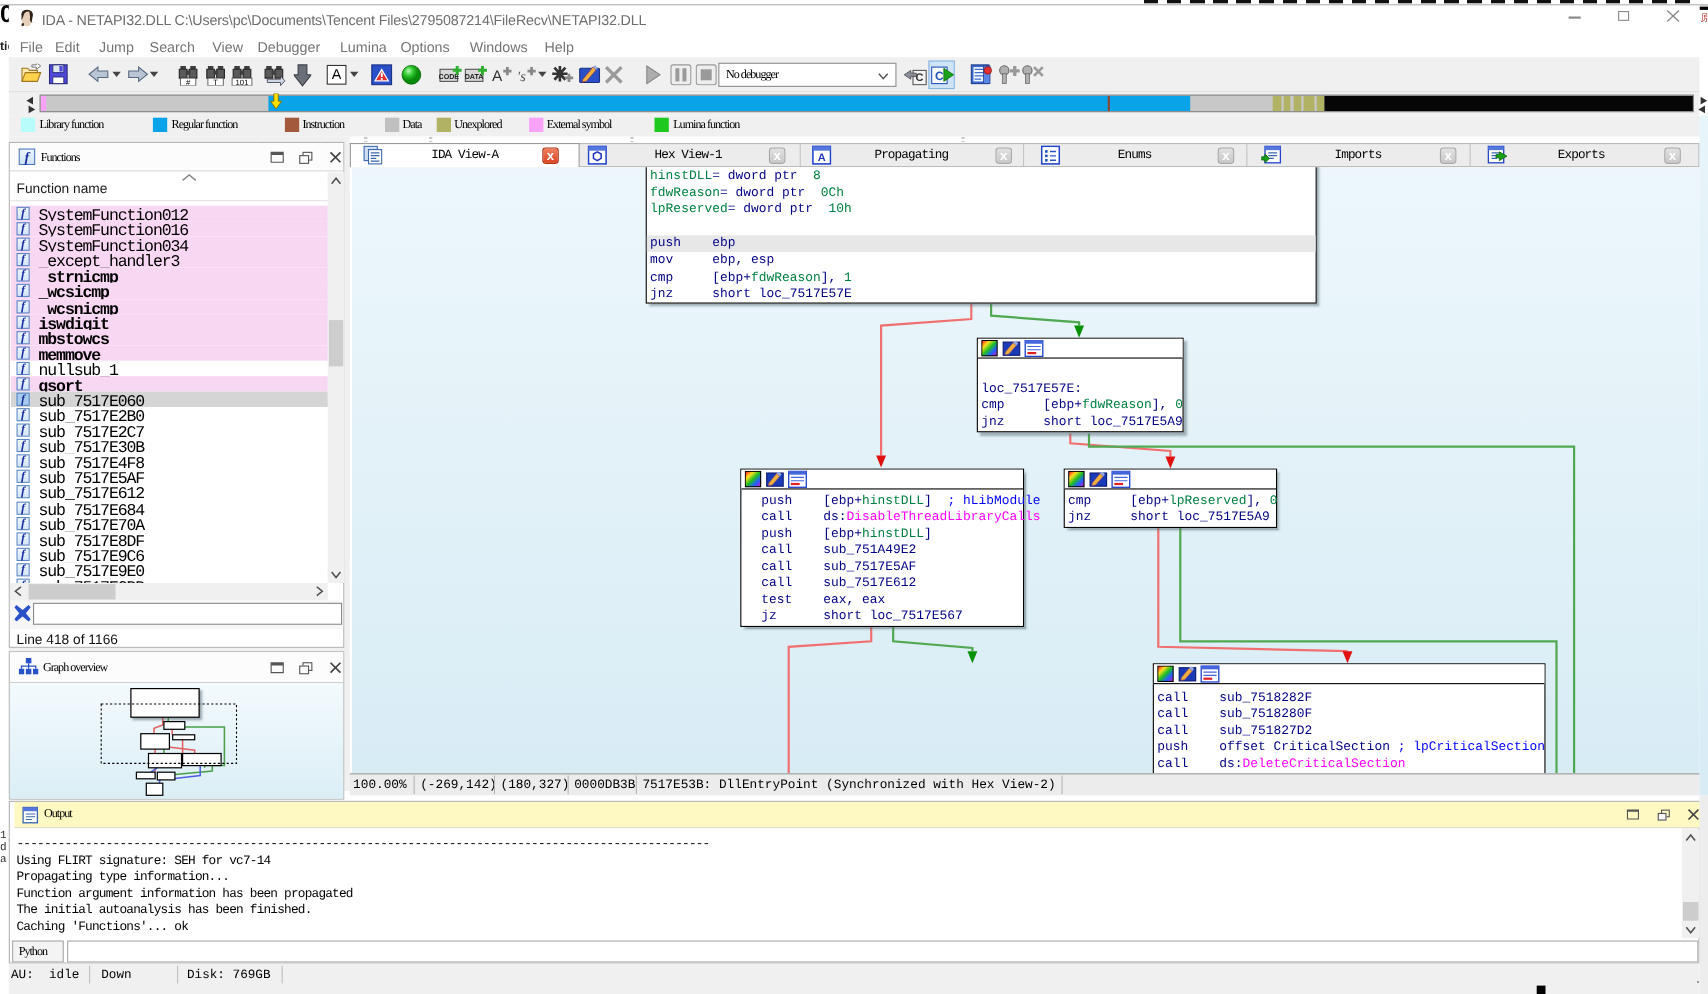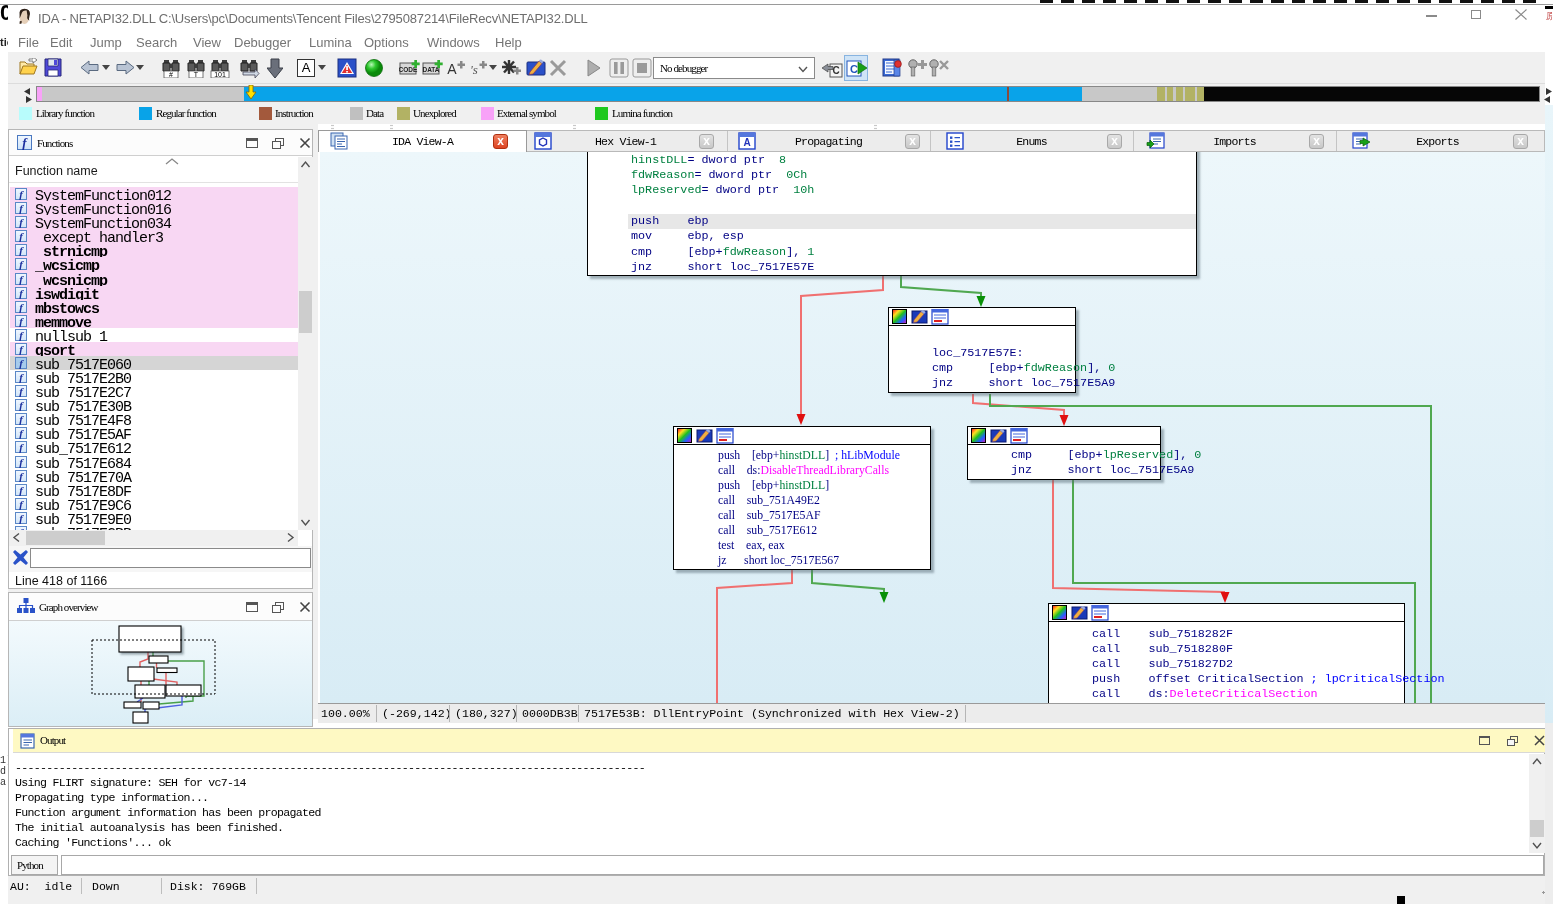--- a/index.html
+++ b/index.html
@@ -1,21 +1,21 @@
 <!DOCTYPE html>
 <html><head>
 <meta charset="utf-8">
 <style>
 * { margin:0; padding:0; box-sizing:border-box; }
 html,body { width:1553px; height:904px; background:#fff; overflow:hidden; }
 body { font-family:"Liberation Sans",sans-serif; position:relative; }
 .abs { position:absolute; }
 .mono { font-family:"Liberation Mono",monospace; }
 .bmp { font-family:Liberation Serif, serif; font-size:11px; letter-spacing:-0.9px; color:#000; white-space:pre; }
-.code { font-family:"Liberation Mono",monospace; font-size:11.75px; white-space:pre; color:#000084; line-height:15.05px;margin-left:40px; }
+.code { font-family:"Liberation Mono",monospace; font-size:11.75px; white-space:pre; color:#000084; line-height:15.05px; }
 .cg { color:#008040; }
 .cb { color:#0000ff; }
 .cm { color:#ff00ff; }
 .blk { background:#fff; border:1px solid #000; box-shadow:3px 3px 2px rgba(90,110,120,0.5); }
 .bhdr { position:absolute; left:0; right:0; top:0; height:18px; border-bottom:1px solid #000; background:#fff; }
 .vsep { width:1px; background:#bdbdbd; top:57px; height:22px; }
 .grip { width:3px; top:58px; height:20px;
   background:repeating-linear-gradient(to bottom,#c8c8c8 0 1px,#fafafa 1px 3px); }
 .frow { position:absolute; left:1px; width:288px; height:14.3px; }
 .ficon { position:absolute; left:5px; top:1px; width:12px; height:12px; border:1px solid #5a87c6;
@@ -599,21 +599,21 @@
 jnz     short loc_7517E5A9
   </div>
  </div>
 
  <div class="abs blk" style="left:353px;top:274px;width:258px;height:144px;">
   <div class="bhdr">
         <svg class="abs" style="left:3px;top:1px" width="60" height="16">
           <use href="#nico"></use>
         </svg>
       </div>
-  <div class="code" style="padding:21px 0 0 4px;font-family:Liberation Serif, serif;">push    [ebp+<span class="cg">hinstDLL</span>]  <span class="cb">; hLibModule</span>
+  <div class="code" style="padding:21px 0 0 18px;">push    [ebp+<span class="cg">hinstDLL</span>]  <span class="cb">; hLibModule</span>
 call    ds:<span class="cm">DisableThreadLibraryCalls</span>
 push    [ebp+<span class="cg">hinstDLL</span>]
 call    sub_751A49E2
 call    sub_7517E5AF
 call    sub_7517E612
 test    eax, eax
 jz      short loc_7517E567
   </div>
  </div>
 

